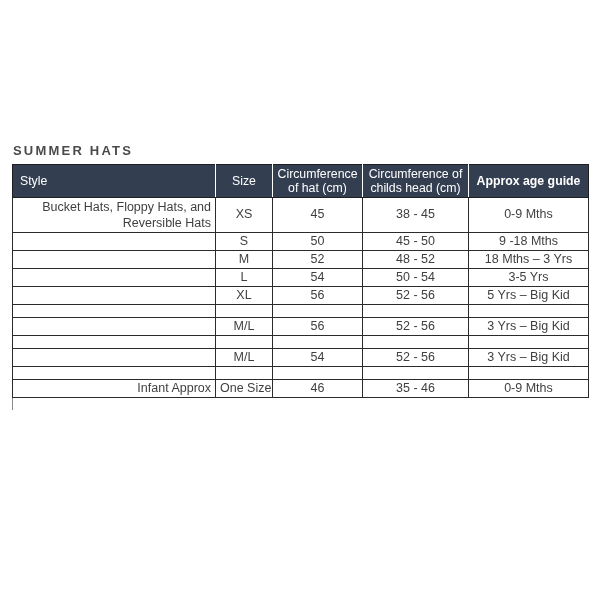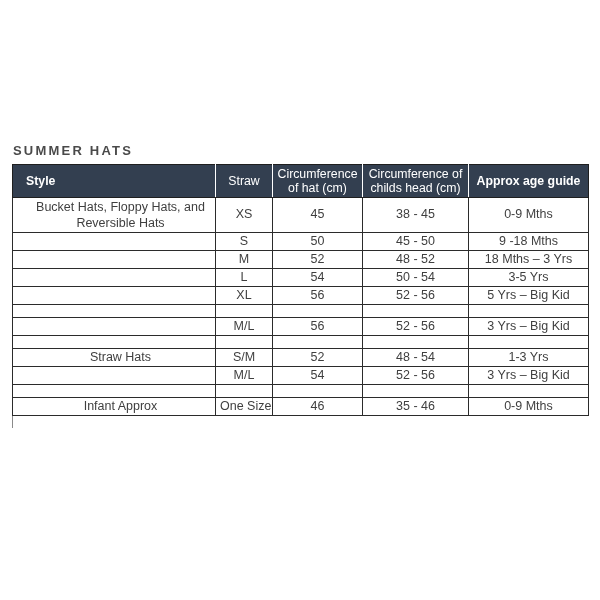--- a/index.html
+++ b/index.html
@@ -42,35 +42,35 @@
     line-height: 1.15;
     height: 30px;
     padding: 2px 4px;
     text-align: center;
     vertical-align: middle;
     border-top: 1px solid #1f1f1f;
     border-bottom: 1px solid #1f1f1f;
     border-left: 1px solid #ffffff;
     border-right: 1px solid #ffffff;
   }
-  th.col-style { text-align: left; padding-left: 13px; font-weight: bold; }
+  th.col-style { text-align: left; padding-left: 7px; }
   th:first-child { border-left-color: #1f1f1f; }
   th:last-child  { border-right-color: #1f1f1f; font-weight: bold; }
 
   td {
     border: 1px solid #2b2b2b;
     height: 18px;
     padding: 0 4px;
     text-align: center;
     vertical-align: middle;
     line-height: 1.25;
     overflow: hidden;
     white-space: nowrap;
   }
-  td.cell-style { text-align: center; padding-left: 17px; }
+  td.cell-style { text-align: right; padding-left: 17px; }
   tr.row-tall td { height: 35px; }
   tr.row-tall td.cell-style { white-space: normal; line-height: 1.3; }
   tr.row-spacer td { height: 13px; }
 
   .border-stub {
     width: 1px; height: 12px;
     background: #8a8a8a;
     margin-left: 0;
   }
 </style>
@@ -86,21 +86,21 @@
       <colgroup>
         <col class="c-style">
           <col class="c-size">
           <col class="c-hat">
           <col class="c-head">
           <col class="c-age">
       </colgroup>
       <thead>
         <tr>
           <th class="col-style">Style</th>
-          <th>Straw</th>
+          <th>Size</th>
           <th>Circumference of hat (cm)</th>
           <th>Circumference of childs head (cm)</th>
           <th>Approx age guide</th>
         </tr>
       </thead>
       <tbody id="chart-body">
           <tr class="row-tall">
             <td class="cell-style">Bucket Hats, Floppy Hats, and Reversible Hats</td>
             <td class="cell-size">XS</td>
             <td class="cell-hat">45</td>
@@ -150,27 +150,20 @@
             <td class="cell-age">3 Yrs – Big Kid</td>
           </tr>
           <tr class="row-spacer">
             <td class="cell-style"></td>
             <td class="cell-size"></td>
             <td class="cell-hat"></td>
             <td class="cell-head"></td>
             <td class="cell-age"></td>
           </tr>
           <tr class="row-data">
-            <td class="cell-style">Straw Hats</td>
-            <td class="cell-size">S/M</td>
-            <td class="cell-hat">52</td>
-            <td class="cell-head">48 - 54</td>
-            <td class="cell-age">1-3 Yrs</td>
-          </tr>
-          <tr class="row-data">
             <td class="cell-style"></td>
             <td class="cell-size">M/L</td>
             <td class="cell-hat">54</td>
             <td class="cell-head">52 - 56</td>
             <td class="cell-age">3 Yrs – Big Kid</td>
           </tr>
           <tr class="row-spacer">
             <td class="cell-style"></td>
             <td class="cell-size"></td>
             <td class="cell-hat"></td>

